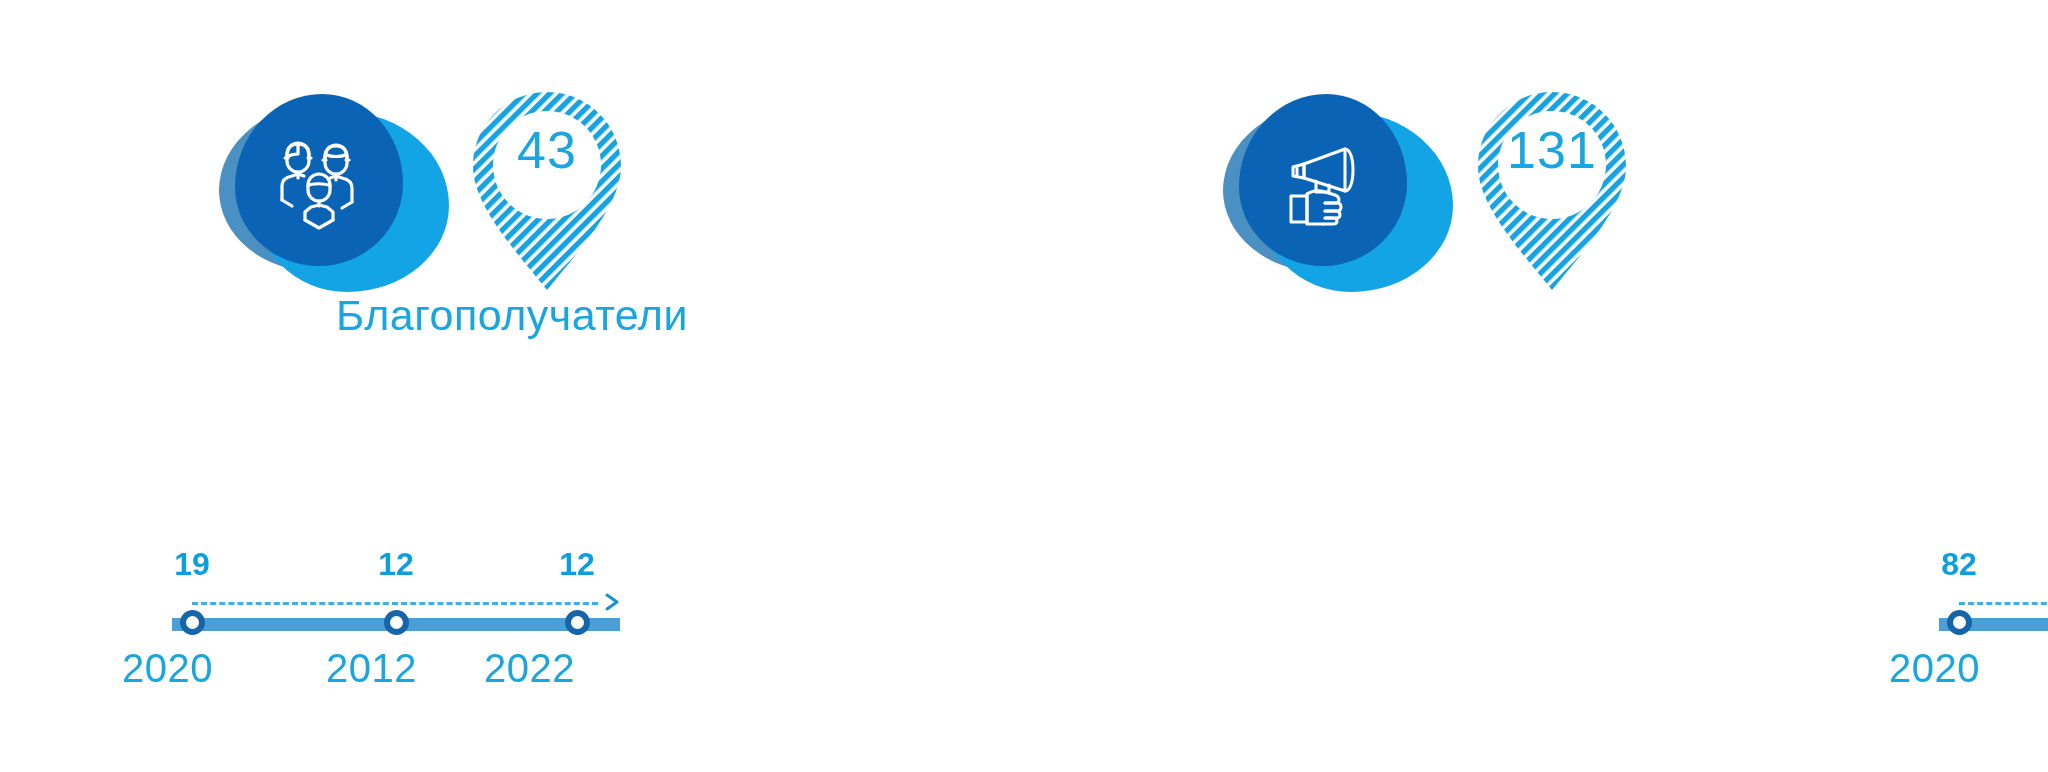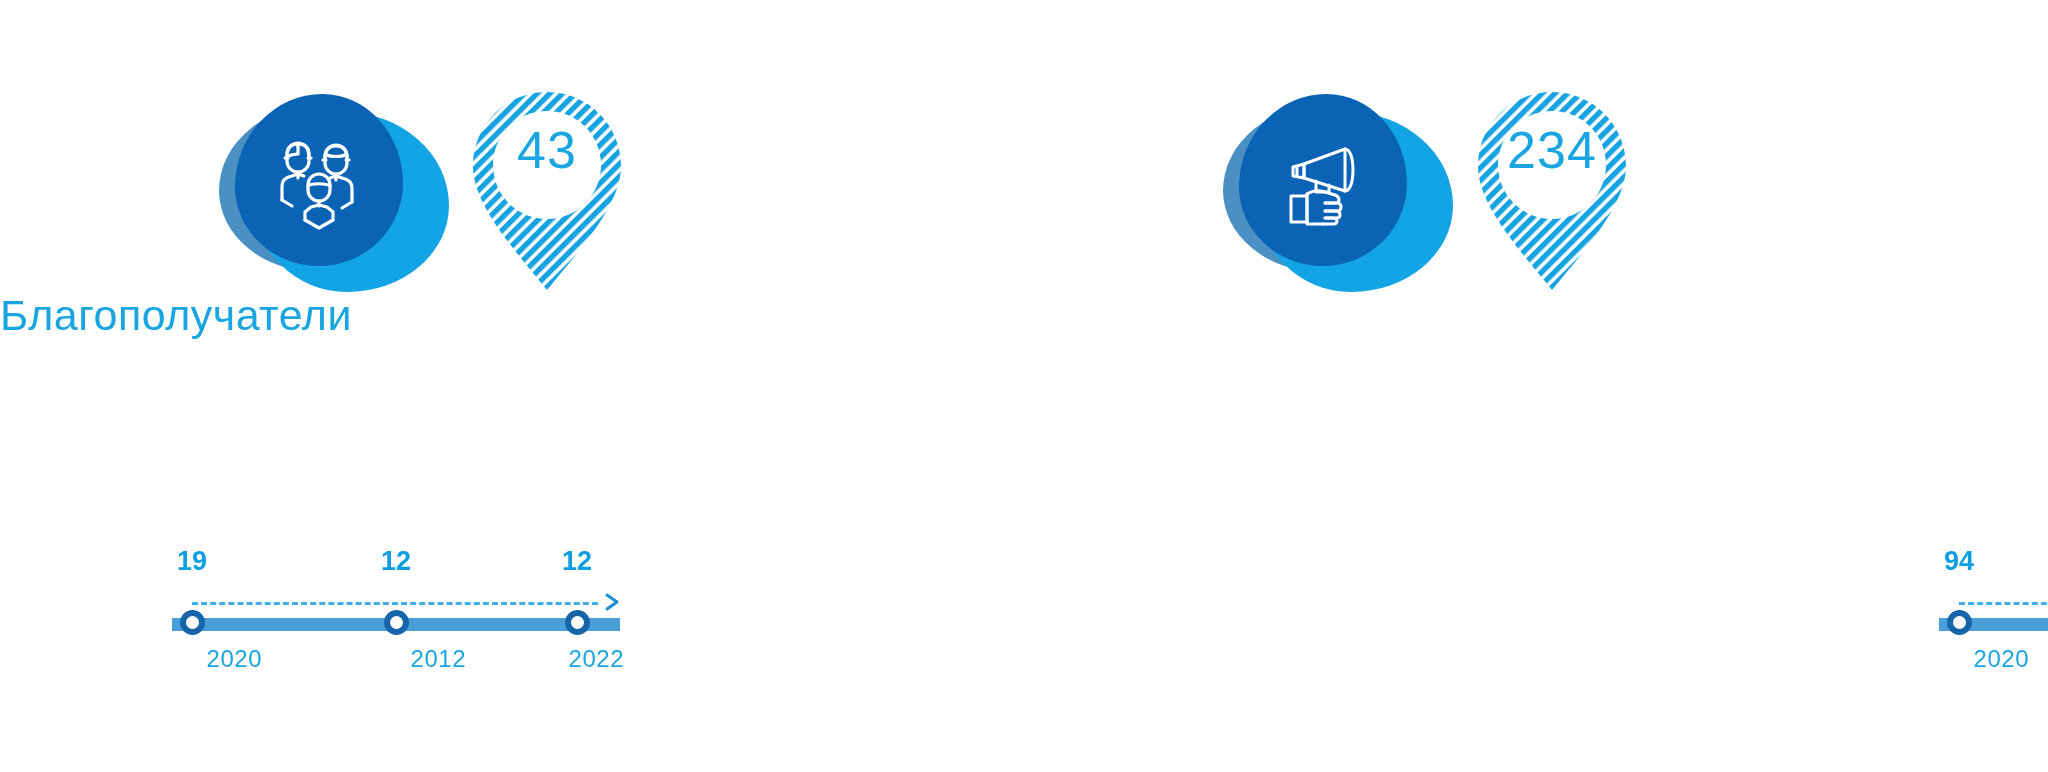--- a/index.html
+++ b/index.html
@@ -110,20 +110,21 @@
     letter-spacing: 1px;
     line-height: 1;
   }
 
   
   .title {
     position: absolute;
     left: 0;
     width: 1024px;
     top: 288px;
+    text-align: center;
     color: #19A5E0;
     font-size: 43px;
     font-weight: 300;
     line-height: 1.28;
     letter-spacing: 0.5px;
   }
   .title .line { display: block; white-space: nowrap; }
 
   
   .timeline {
@@ -140,21 +141,21 @@
     left: 0;
     width: 100%;
     height: 44px;
   }
   .tl-value {
     position: absolute;
     top: 0;
     width: 90px;
     margin-left: -45px;
     text-align: center;
-    font-size: 27px;
+    font-size: 32px;
     font-weight: bold;
     color: #0D9EE0;
     line-height: 1;
   }
 
   .tl-dashed {
     position: absolute;
     top: 54px;
     left: 20px;
     right: 22px;
@@ -196,22 +197,22 @@
     top: 98px;
     left: 0;
     width: 100%;
     height: 50px;
   }
   .tl-year {
     position: absolute;
     top: 0;
     width: 140px;
     margin-left: -70px;
-    text-align: right;
-    font-size: 24px;
+    text-align: left;
+    font-size: 40px;
     font-weight: 300;
     color: #19A5E0;
     line-height: 1.1;
     letter-spacing: 0.5px;
   }
 </style>
 </head>
 <body>
 
 <div class="canvas">
@@ -356,29 +357,29 @@
               <path d="M100 14
                        C 59 14 26 47 26 88
                        C 26 126 64 168 100 212
                        C 136 168 174 126 174 88
                        C 174 47 141 14 100 14 Z" fill="#ffffff"></path>
               <circle cx="100" cy="87" r="54" fill="#000000"></circle>
             </mask>
           </defs>
           <rect x="0" y="0" width="200" height="230" fill="url(#hatchR)" mask="url(#pinmaskR)"></rect>
         </svg>
-        <div class="pin-value">234</div>
+        <div class="pin-value">131</div>
       </div>
 
     </div>
 
 
     <div class="timeline">
       <div class="tl-values">
-        <div class="tl-value" style="left:20px">94</div>
+        <div class="tl-value" style="left:20px">82</div>
 
       </div>
 
       <div class="tl-dashed"></div>
 
       <div class="tl-bar"></div>
 
       <div class="tl-dot" style="left:20px"></div>
 
       <div class="tl-years">

